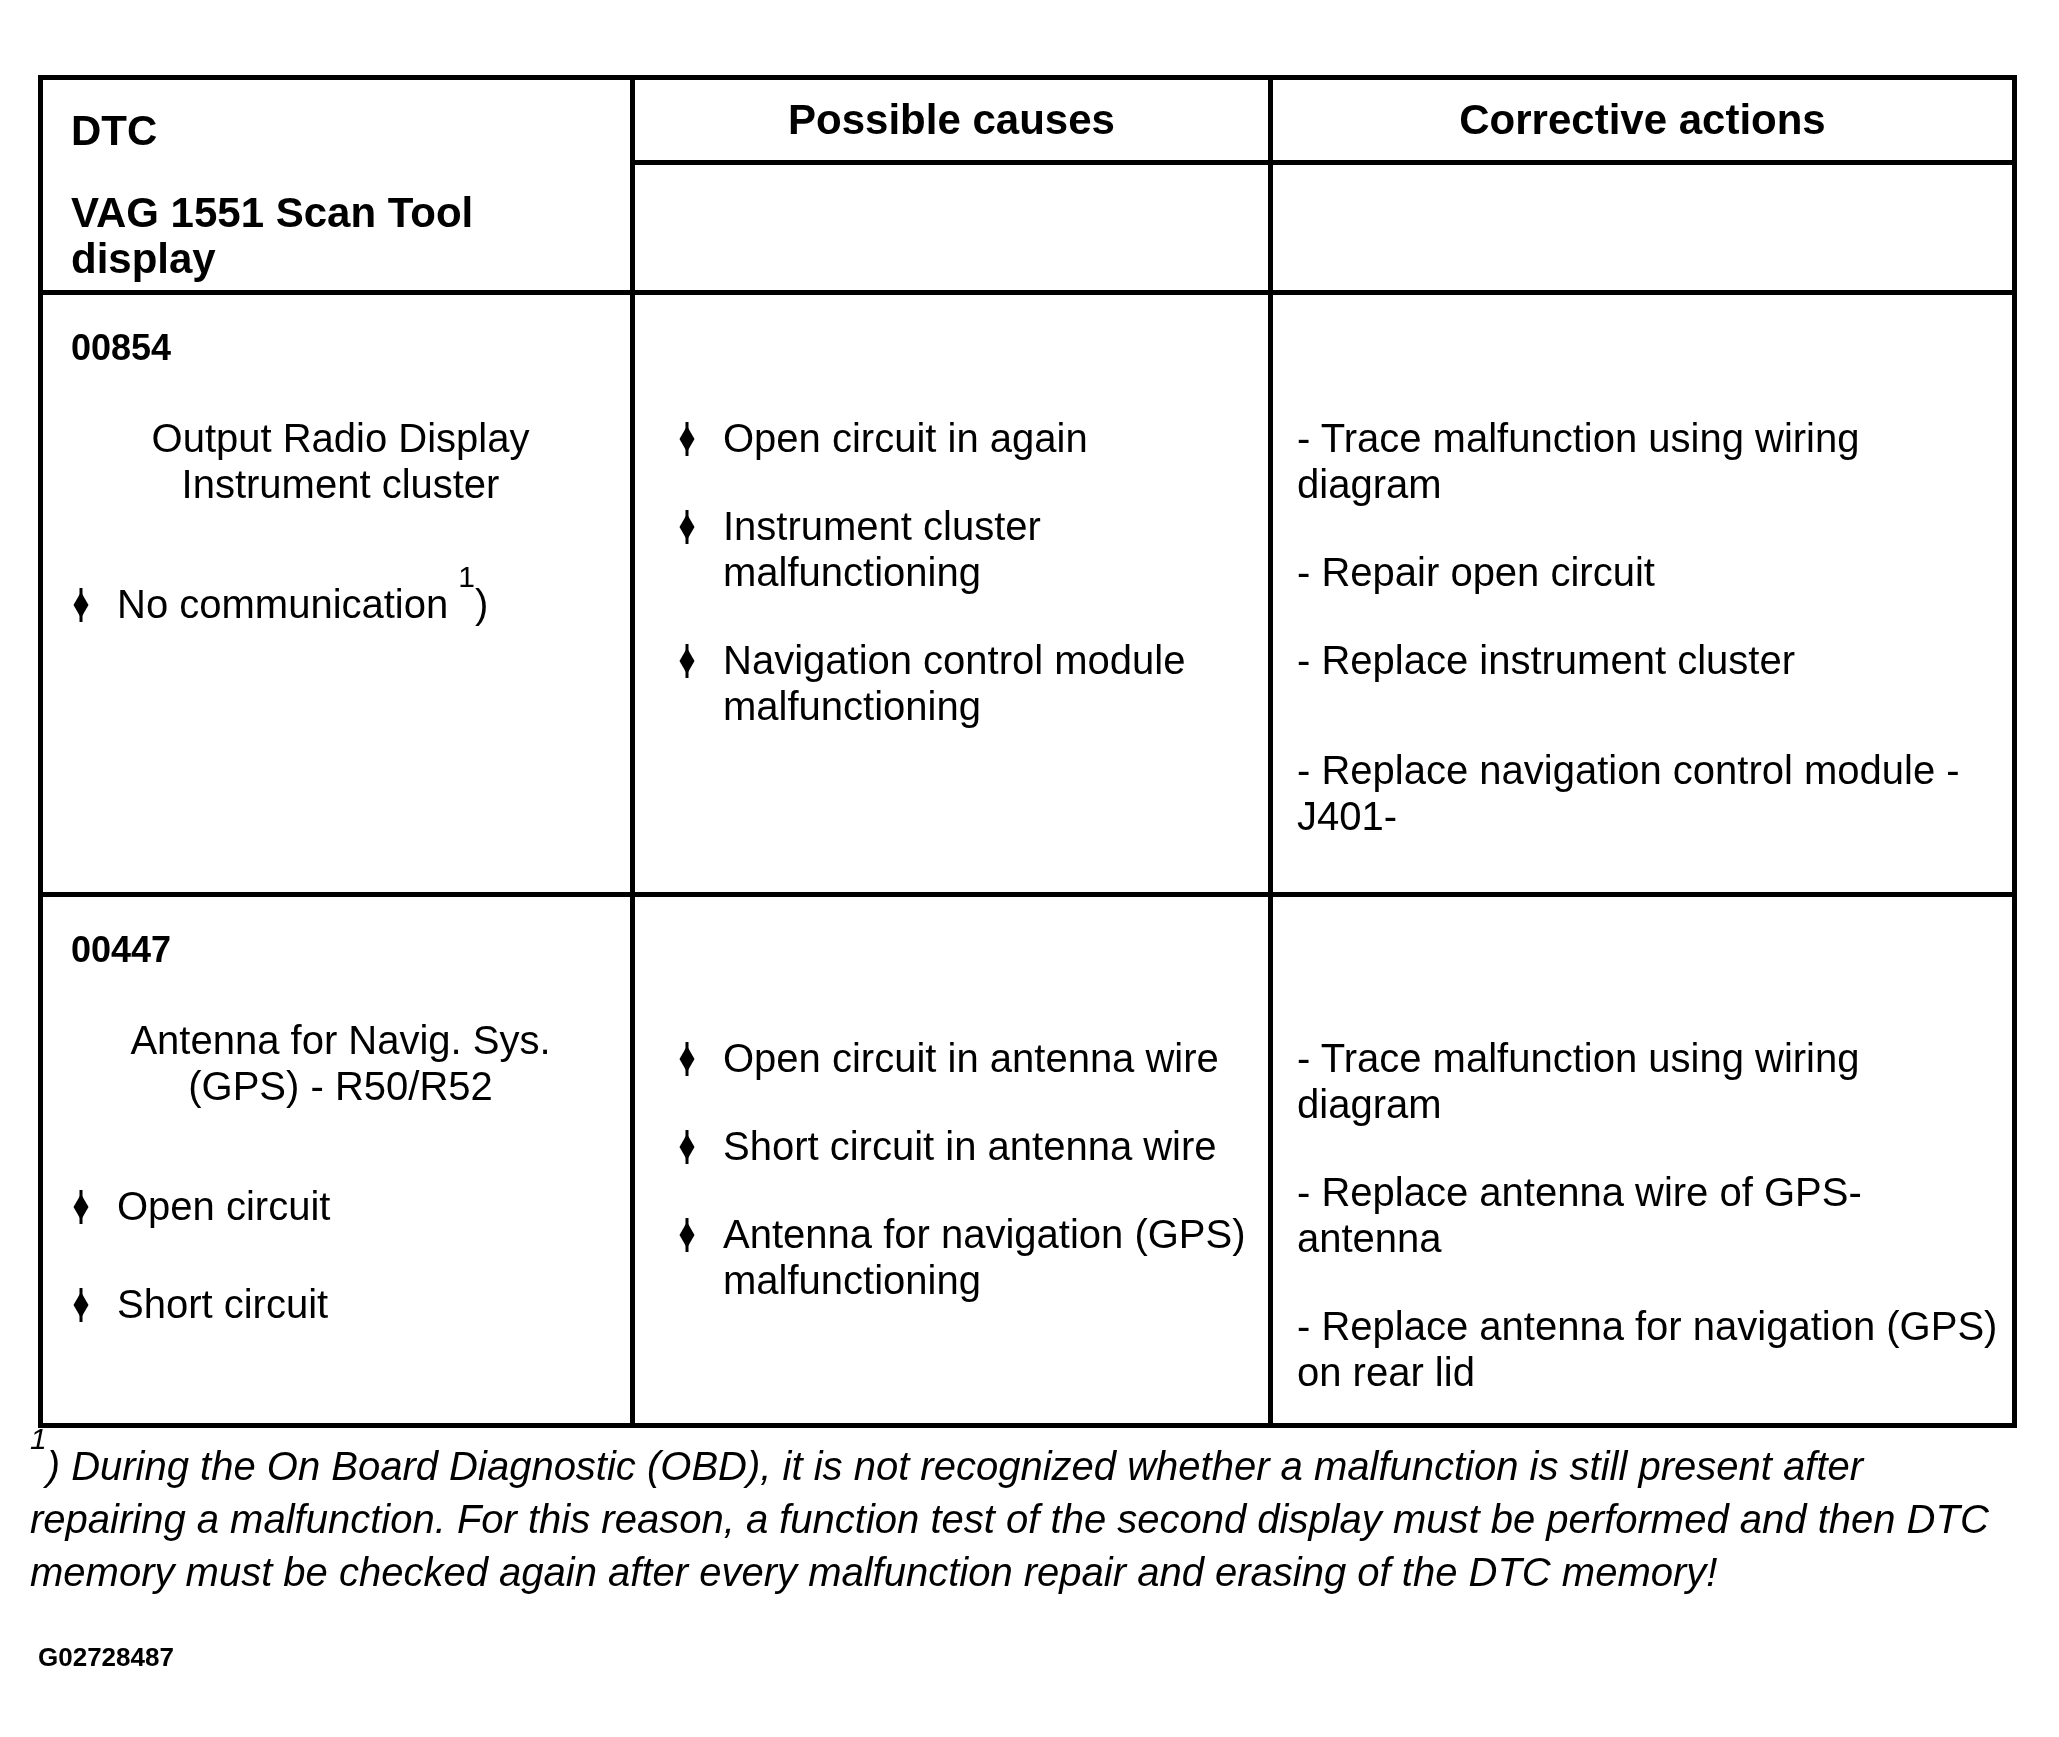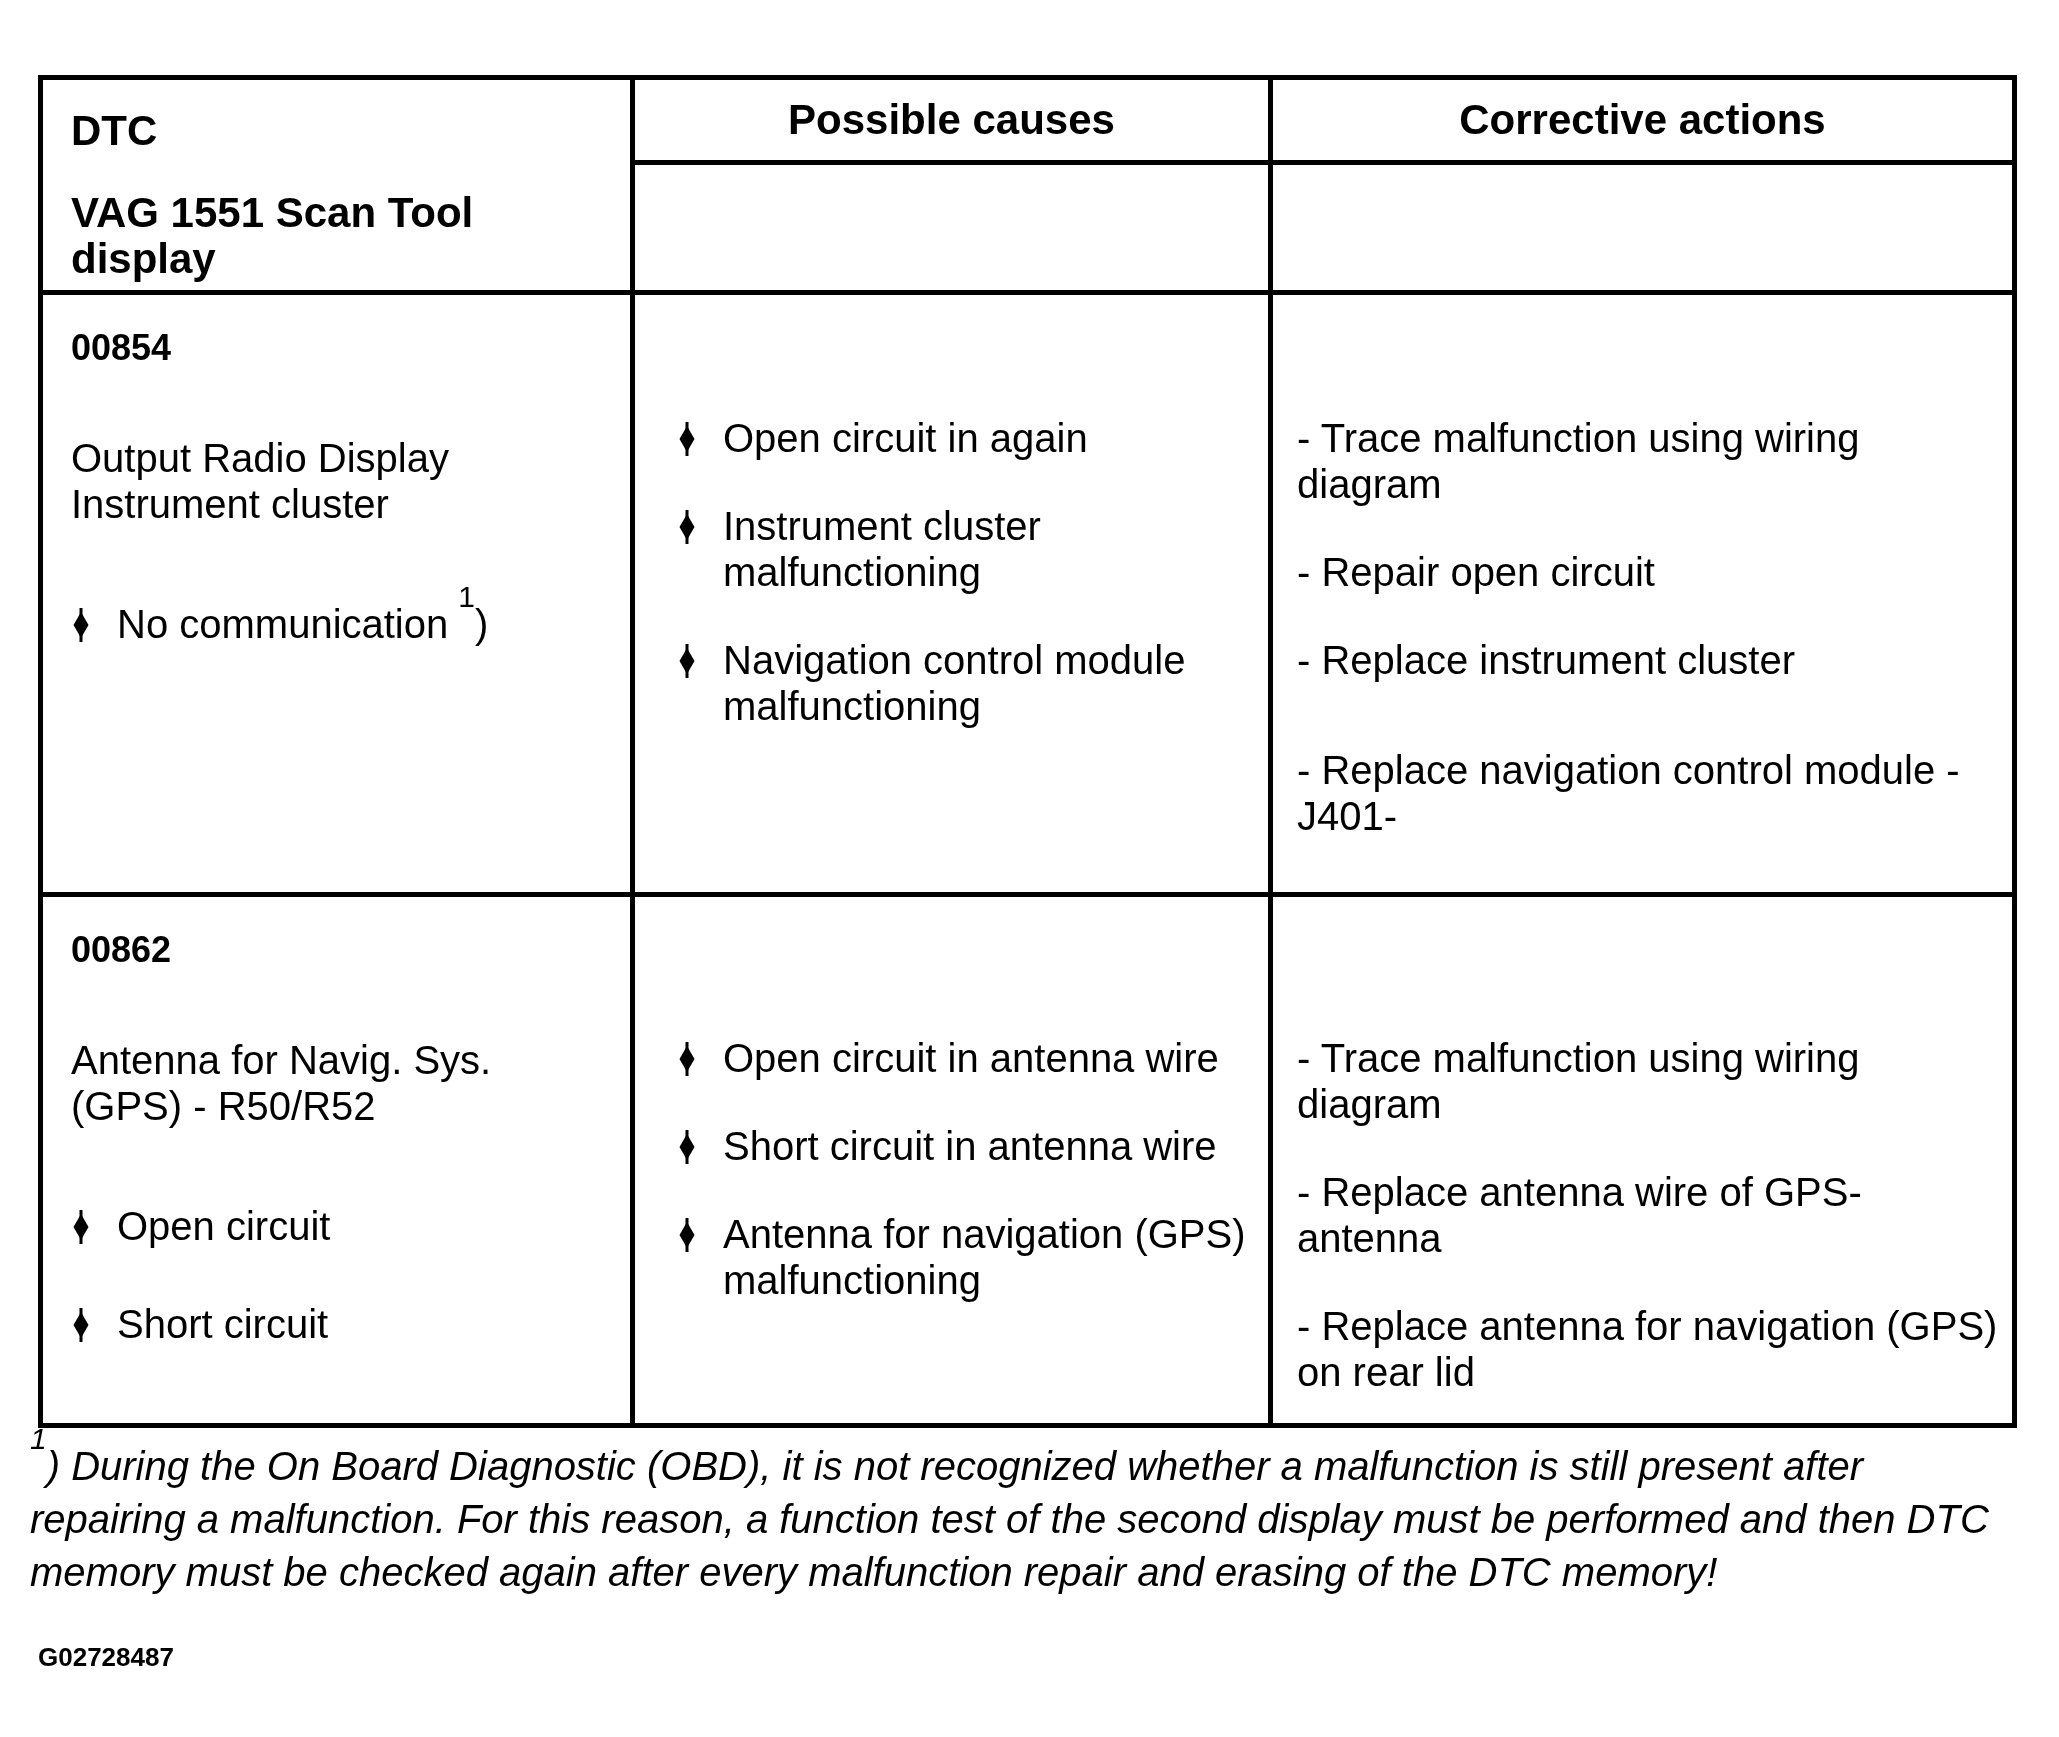--- a/index.html
+++ b/index.html
@@ -34,21 +34,21 @@
     padding:28px 20px 0 28px; text-align:left;
   }
   .dtc-head .subtitle { margin-top:36px; }
   tr.subhead td { height:130px; }
 
   tr.row-a td { height:602px; }
   tr.row-b td { height:531px; }
 
   td.dtc-cell { padding:30px 20px 0 28px; }
   .dtc-code { font-weight:bold; font-size:36px; }
-  .dtc-desc { margin-top:64px; }
+  .dtc-desc { margin-top:44px;text-align:center; }
   .symptoms { margin-top:74px; }
   .symptoms .bullet-item + .bullet-item { margin-top:52px; }
 
   td.causes-cell { padding:0 12px 0 42px; }
   tr.row-a td.causes-cell, tr.row-a td.actions-cell { padding-top:120px; }
   tr.row-b td.causes-cell, tr.row-b td.actions-cell { padding-top:138px; }
   td.actions-cell { padding-left:24px; padding-right:12px; }
 
   .bullet-item { display:flex; align-items:flex-start; }
   .bullet-item + .bullet-item { margin-top:42px; }
@@ -150,21 +150,21 @@
       <td class="actions-cell">
         <div class="action-item">- Trace malfunction using wiring diagram</div>
         <div class="action-item">- Repair open circuit</div>
         <div class="action-item">- Replace instrument cluster</div>
         <div class="action-item gap-lg">- Replace navigation control module - J401-</div>
       </td>
     </tr>
 
     <tr class="row-b">
       <td class="dtc-cell">
-        <div class="dtc-code">00862</div>
+        <div class="dtc-code">00447</div>
         <div class="dtc-desc">Antenna for Navig. Sys. (GPS) - R50/R52</div>
         <div class="symptoms">
           <div class="bullet-item">
             <span class="bullet">
               <svg width="20" height="34" viewBox="0 0 20 34">
                     <rect x="8.5" y="0" width="3" height="34"></rect>
                     <polygon points="10,4 17.5,17 10,30 2.5,17"></polygon>
                   </svg>
             </span>
             <span class="bullet-text">Open circuit</span>

